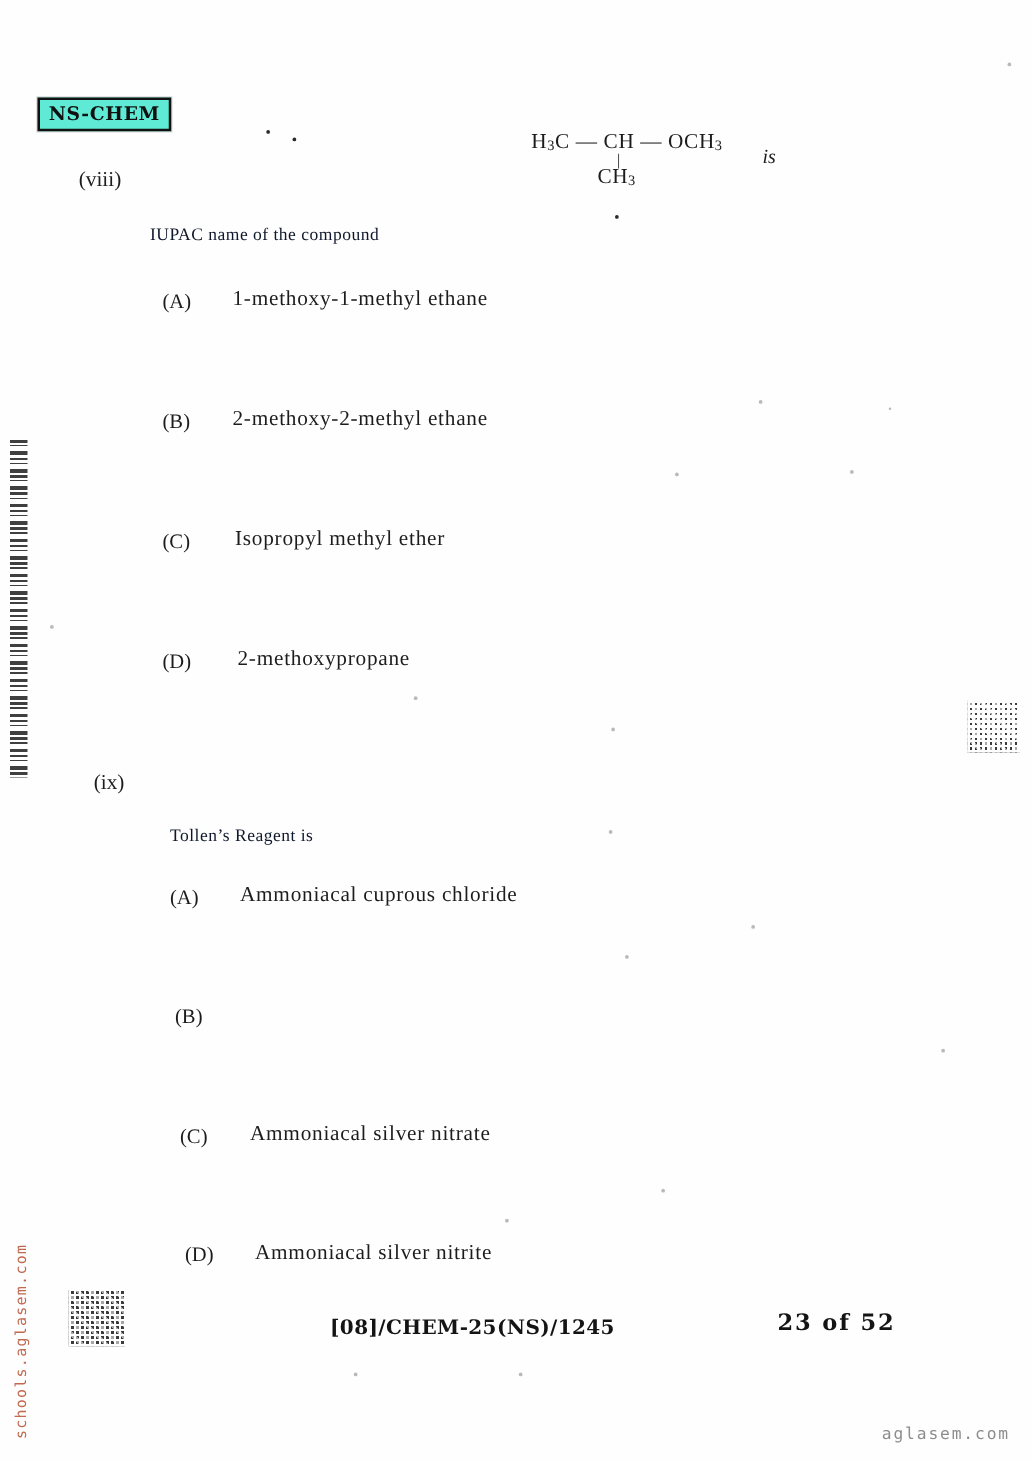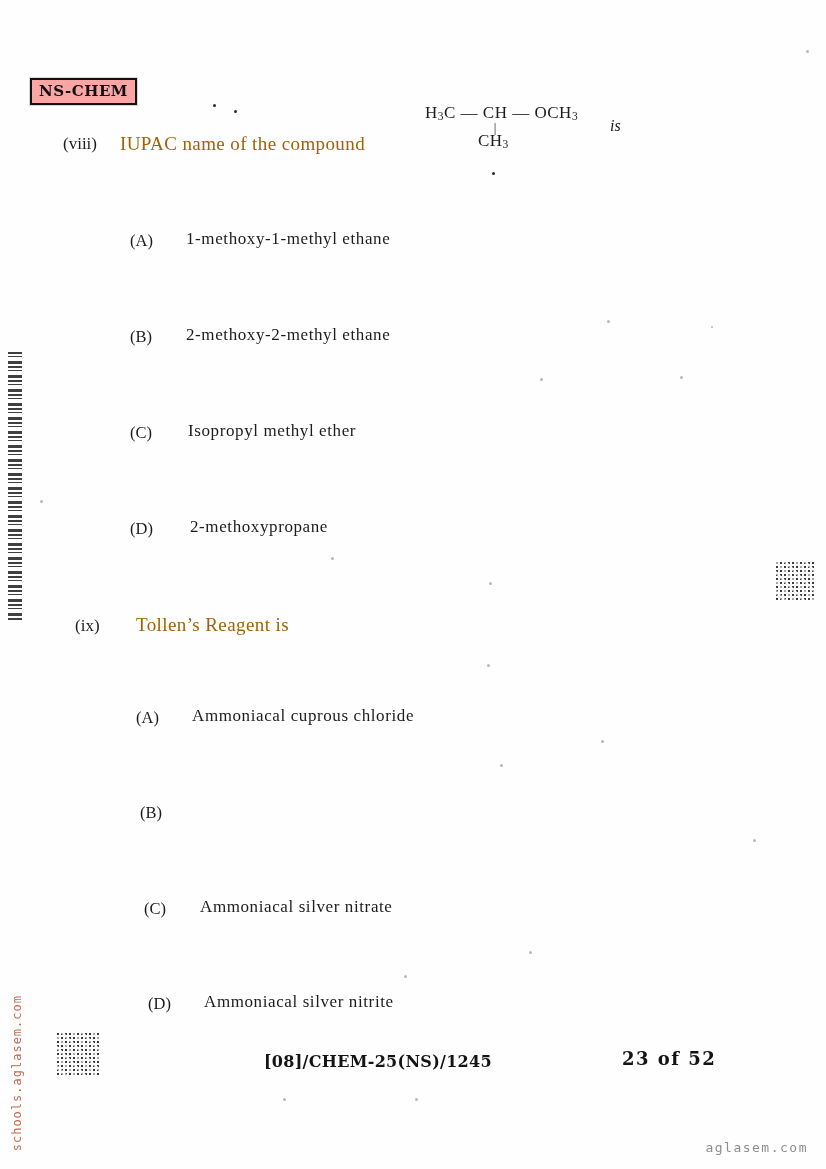--- a/index.html
+++ b/index.html
@@ -27,36 +27,37 @@
     position: absolute;
     left: 30px;
     top: 78px;
     border: 2px solid #111;
     padding: 2px 7px 3px 7px;
     font-family: "DejaVu Serif", serif;
     font-weight: bold;
     font-size: 15px;
     letter-spacing: 0.5px;
     color: #111;
-    background: #fca5a5;
+    background: #5eead4;
     box-shadow: 0 0 0 1px rgba(0,0,0,0.15);
   }
 
   
   .q-num {
     position: absolute;
     font-size: 17px;
     color: #1c1c1c;
   }
   .q-text {
     position: absolute;
-    font-size: 19px;
+    font-size: 14px;
     letter-spacing: 0.4px;
-    color: #a16207;
-    white-space: nowrap;
+    color: #0f172a;
+    white-space: nowrap;
+    margin-top: 48px;
   }
 
   
   .formula {
     position: absolute;
     left: 425px;
     top: 104px;
     font-size: 17px;
     color: #1c1c1c;
     line-height: 1.05;

